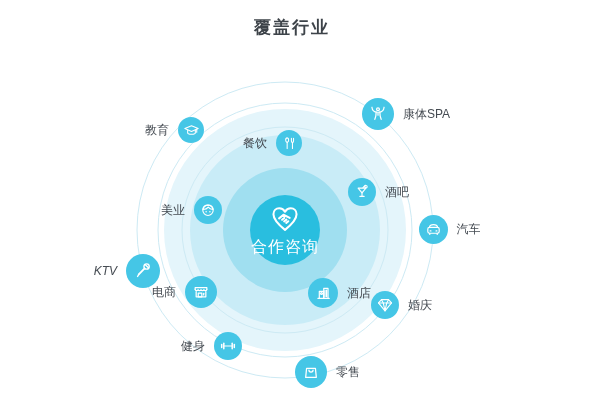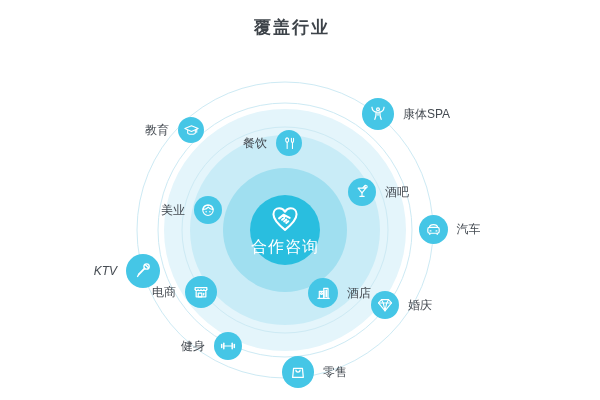--- a/index.html
+++ b/index.html
@@ -208,21 +208,21 @@
           <use href="#i-diamond" width="18" height="18"></use>
         </svg>
         <span class="label right">婚庆</span>
       </div>
       <div class="node" style="left: 214px; top: 332px; width: 28px; height: 28px; justify-content: center;">
         <svg class="glyph" width="18" height="18">
           <use href="#i-dumbbell" width="18" height="18"></use>
         </svg>
         <span class="label left">健身</span>
       </div>
-      <div class="node" style="left: 282px; top: 356px; width: 32px; height: 32px;">
+      <div class="node" style="left: 295px; top: 356px; width: 32px; height: 32px;">
         <svg class="glyph" width="20" height="20">
           <use href="#i-shopping-bag" width="20" height="20"></use>
         </svg>
         <span class="label right">零售</span>
       </div>
     </div>
 
 </div>
 
 </body></html>

